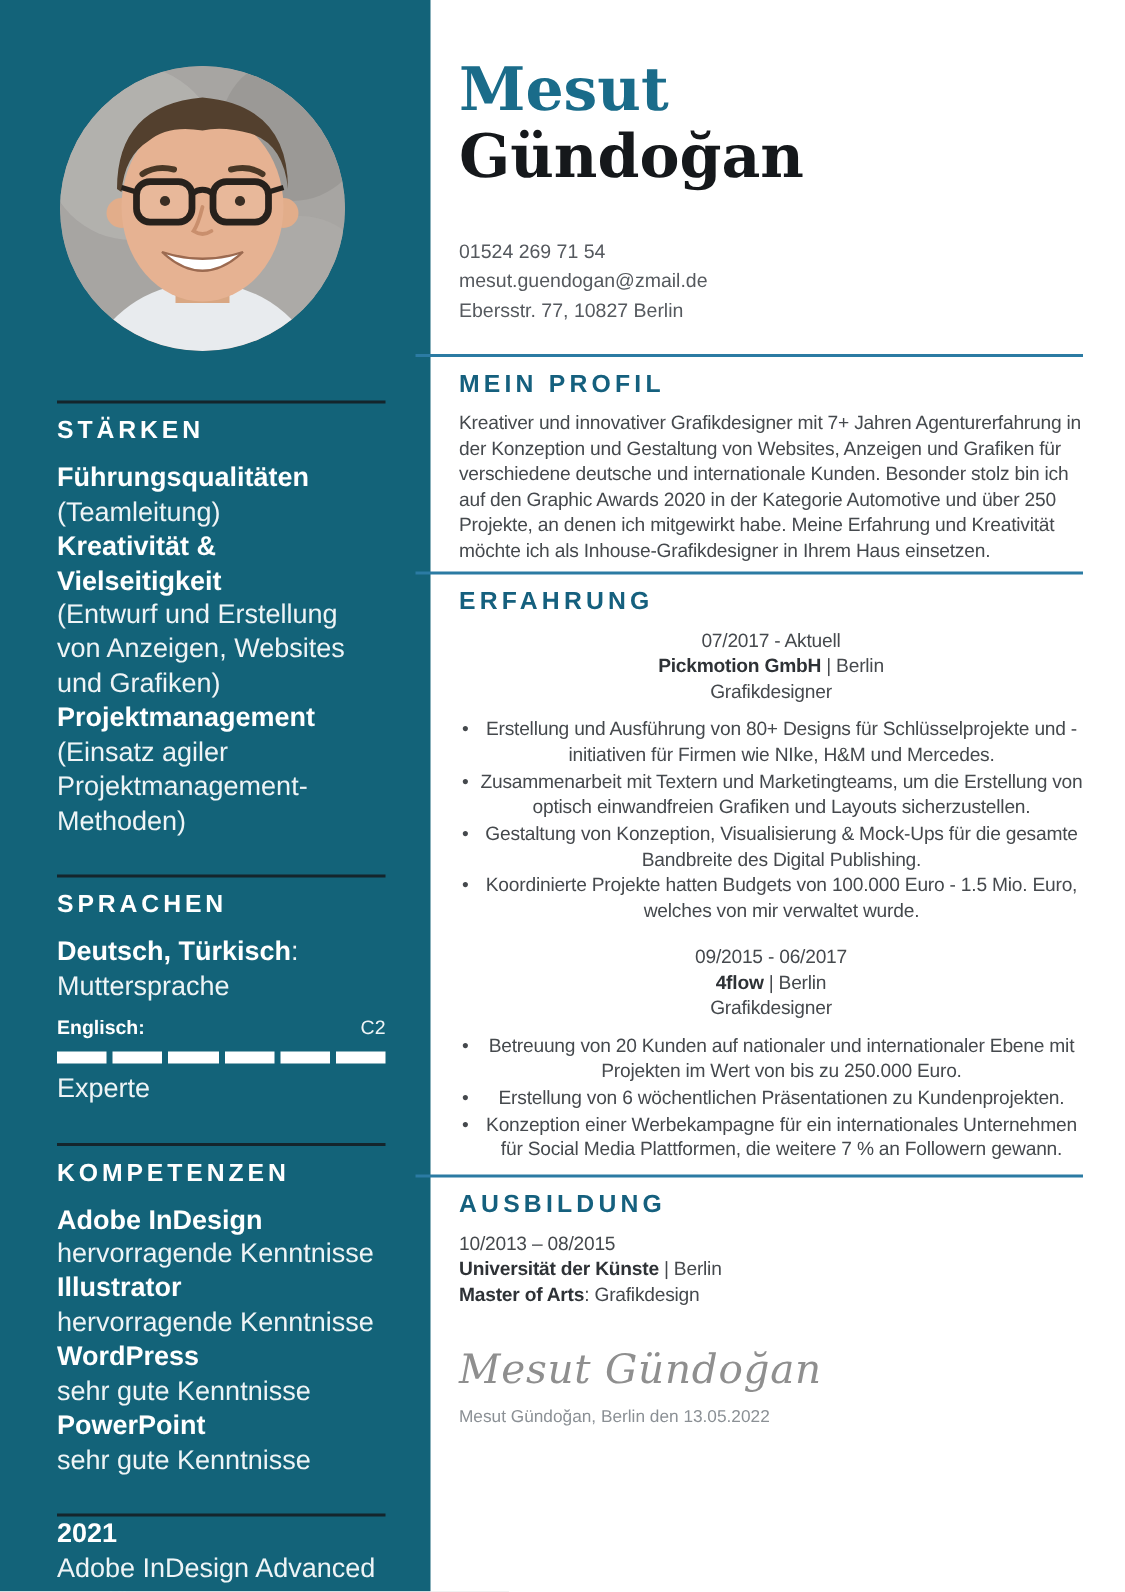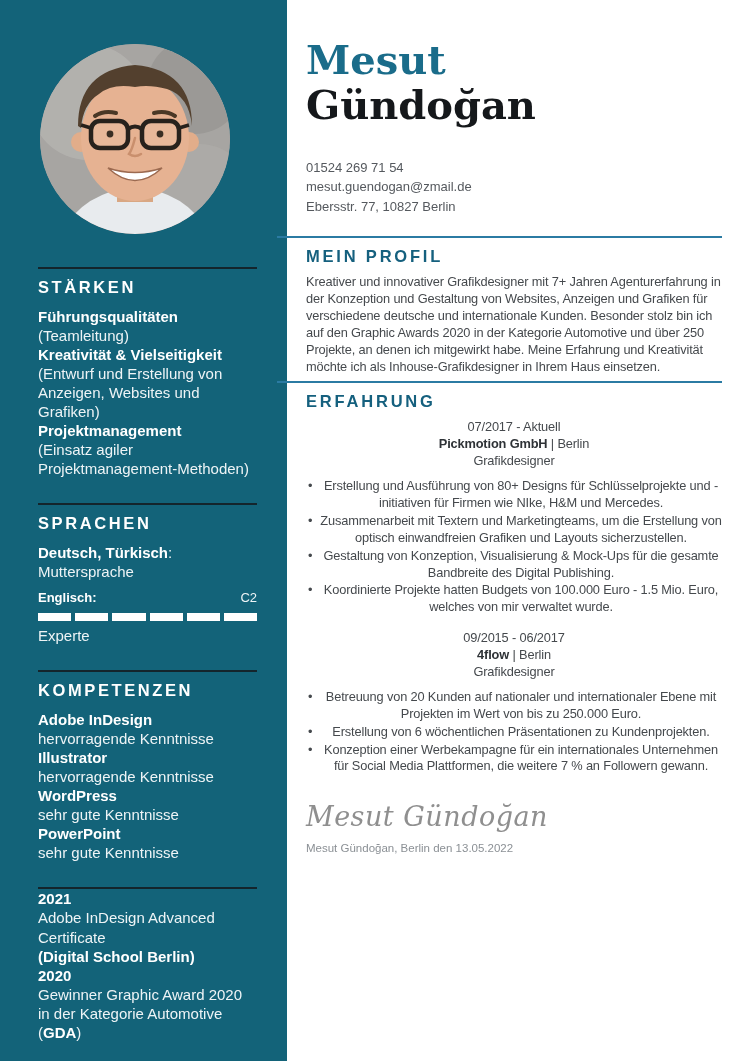--- a/index.html
+++ b/index.html
@@ -18,21 +18,21 @@
     background:#a7a5a2;
   }
   .photo svg{display:block;width:100%;height:100%;}
   .side-sec{margin-top:25px;}
   .side-sec.first{margin-top:33px;}
   .side-rule{height:2px;background:#14252c;}
   .side-title{
     margin:9px 0 10px 0;font-size:16.5px;font-weight:bold;color:#ffffff;
     letter-spacing:2.6px;
   }
-  .side-text{font-size:15px;line-height:1.27;color:#eef4f6;}
+  .side-text{font-size:18px;line-height:1.27;color:#eef4f6;}
   .side-text b{color:#ffffff;}
   .lang-row{display:flex;justify-content:space-between;margin-top:8px;font-size:13px;}
   .lang-bar{display:flex;gap:4px;margin:7px 0 5px 0;}
   .lang-bar span{height:8px;flex:1 1 auto;background:rgba(255,255,255,.25);}
   .lang-bar span.fill{background:#ffffff;}
   
   .main{
     position:absolute;left:270px;top:0;width:480px;height:1061px;
     box-sizing:border-box;padding:38px 28px 16px 36px;color:#45494d;
   }
@@ -205,18 +205,29 @@
             <div class="body-text">Grafikdesigner</div>
             <ul class="bullets body-text">
               <li>Betreuung von 20 Kunden auf nationaler und internationaler Ebene mit Projekten im Wert von bis zu 250.000 Euro.</li>
               <li>Erstellung von 6 wöchentlichen Präsentationen zu Kundenprojekten.</li>
               <li>Konzeption einer Werbekampagne für ein internationales Unternehmen für Social Media Plattformen, die weitere 7 % an Followern gewann.</li>
             </ul>
           </div>
         </div>
     </section>
 
+    <section class="main-sec sec-ausbildung">
+      <div class="main-rule"></div>
+      <h2 class="main-title">AUSBILDUNG</h2>
+      <div class="body-text">10/2013 – 08/2015</div>
+      <div class="body-text">
+        <b>Universität der Künste</b><span> | Berlin</span>
+      </div>
+      <div class="body-text">
+        <b>Master of Arts</b><span>: Grafikdesign</span>
+      </div>
+    </section>
 
     <div class="signature">Mesut Gündoğan</div>
     <div class="sig-caption">Mesut Gündoğan, Berlin den 13.05.2022</div>
 
   </main>
 </div>
 
 </body></html>

